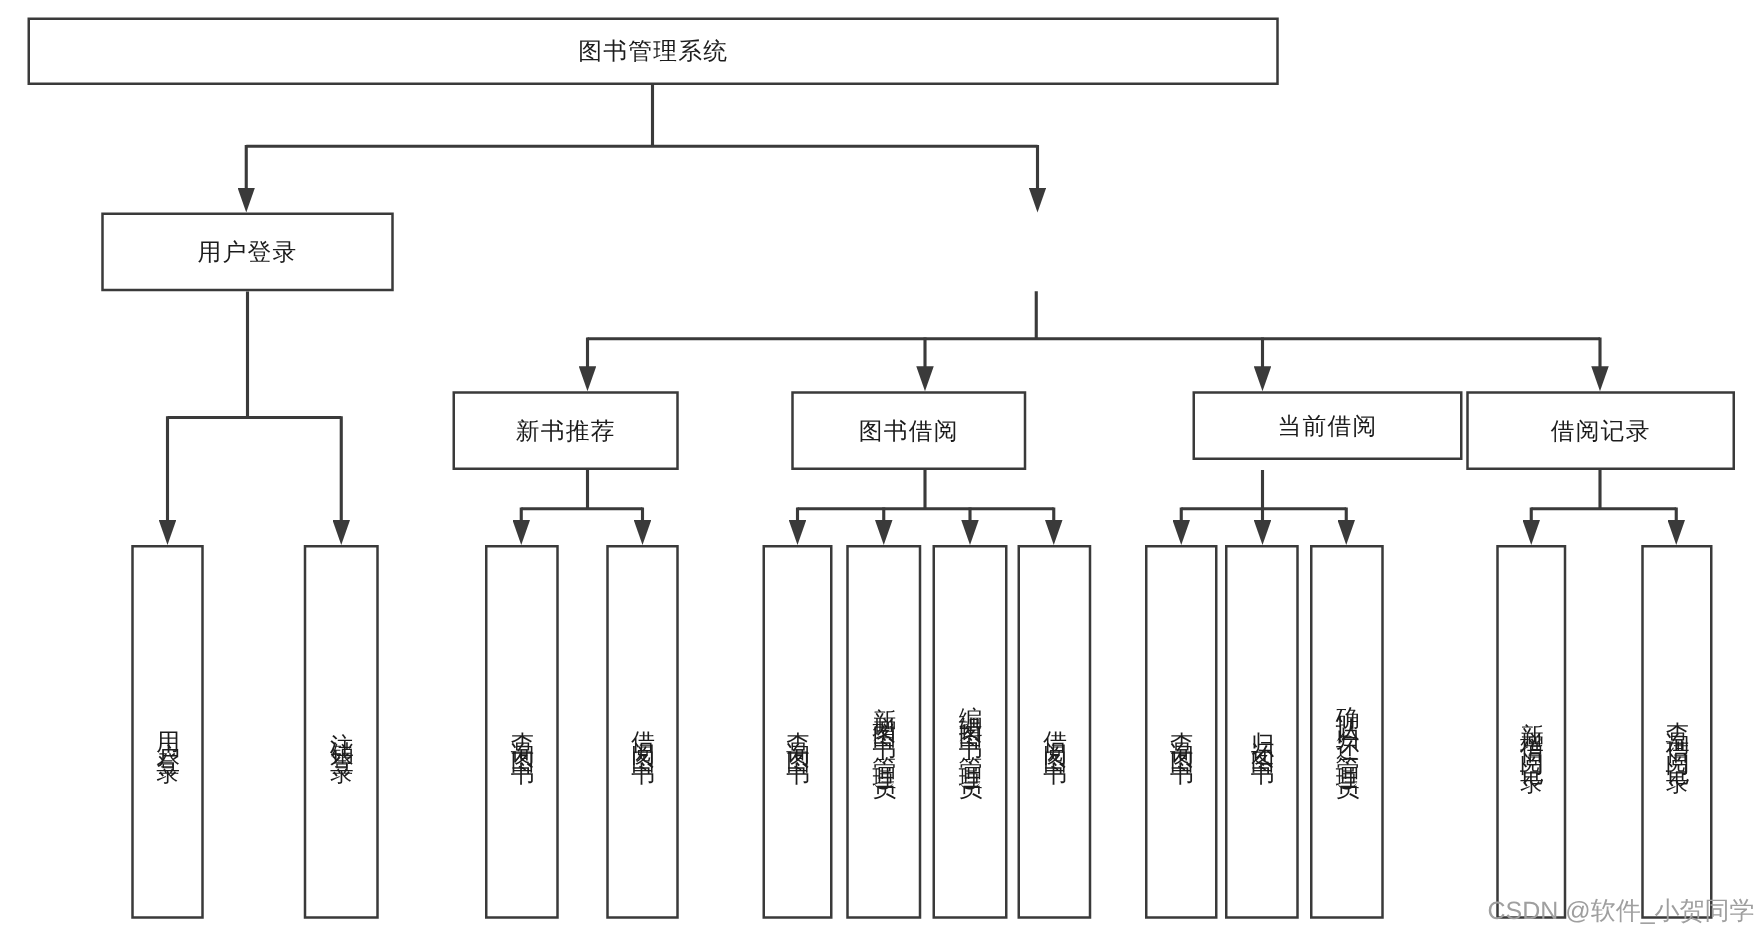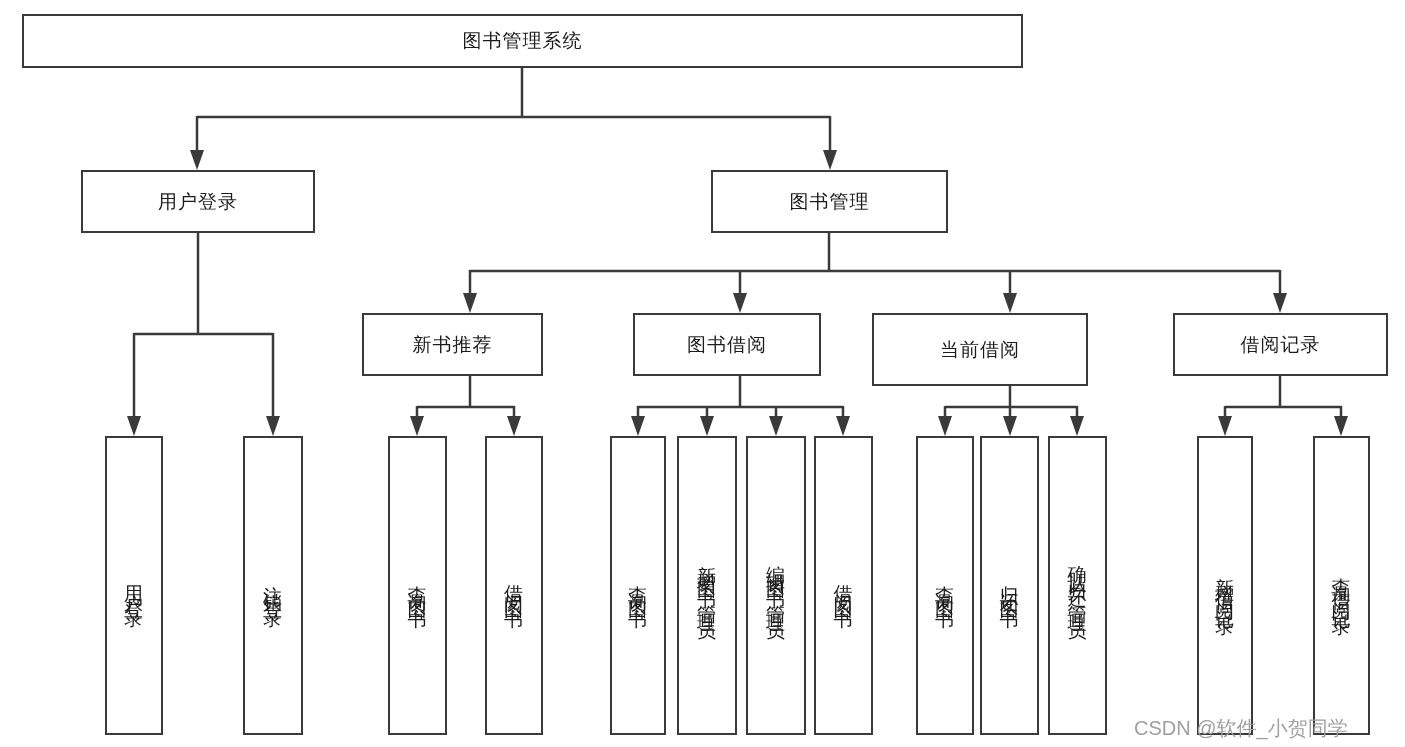--- a/index.html
+++ b/index.html
@@ -49,21 +49,21 @@
   .vtext {
     writing-mode: vertical-rl;
     text-orientation: mixed;
     font-size: 19px;
     line-height: 1;
     letter-spacing: 8px;
     color: var(--text);
   }
   .watermark {
     position: absolute;
-    left: 1134px;
+    left: 1190px;
     top: 715px;
     font-size: 20px;
     color: var(--wm);
     z-index: 5;
     white-space: nowrap;
   }
 </style>
 </head>
 <body>
 
@@ -119,31 +119,28 @@
     </g>
   </svg>
 
   <div class="hbox" style="left:22px;top:14px;width:1001px;height:54px">
     <span>图书管理系统</span>
   </div>
 
   <div class="hbox" style="left:81px;top:170px;width:234px;height:63px">
     <span>用户登录</span>
   </div>
-  <div class="hbox" style="left:711px;top:170px;width:237px;height:63px">
-    <span>图书管理</span>
-  </div>
 
   <div class="hbox" style="left:362px;top:313px;width:181px;height:63px">
     <span>新书推荐</span>
   </div>
   <div class="hbox" style="left:633px;top:313px;width:188px;height:63px">
     <span>图书借阅</span>
   </div>
-  <div class="hbox" style="left:872px;top:313px;width:216px;height:73px">
+  <div class="hbox" style="left:954px;top:313px;width:216px;height:55px">
     <span>当前借阅</span>
   </div>
   <div class="hbox" style="left:1173px;top:313px;width:215px;height:63px">
     <span>借阅记录</span>
   </div>
 
   <div class="vbox" style="left:105px;width:58px">
     <span class="vtext">用户登录</span>
   </div>
   <div class="vbox" style="left:243px;width:60px">

